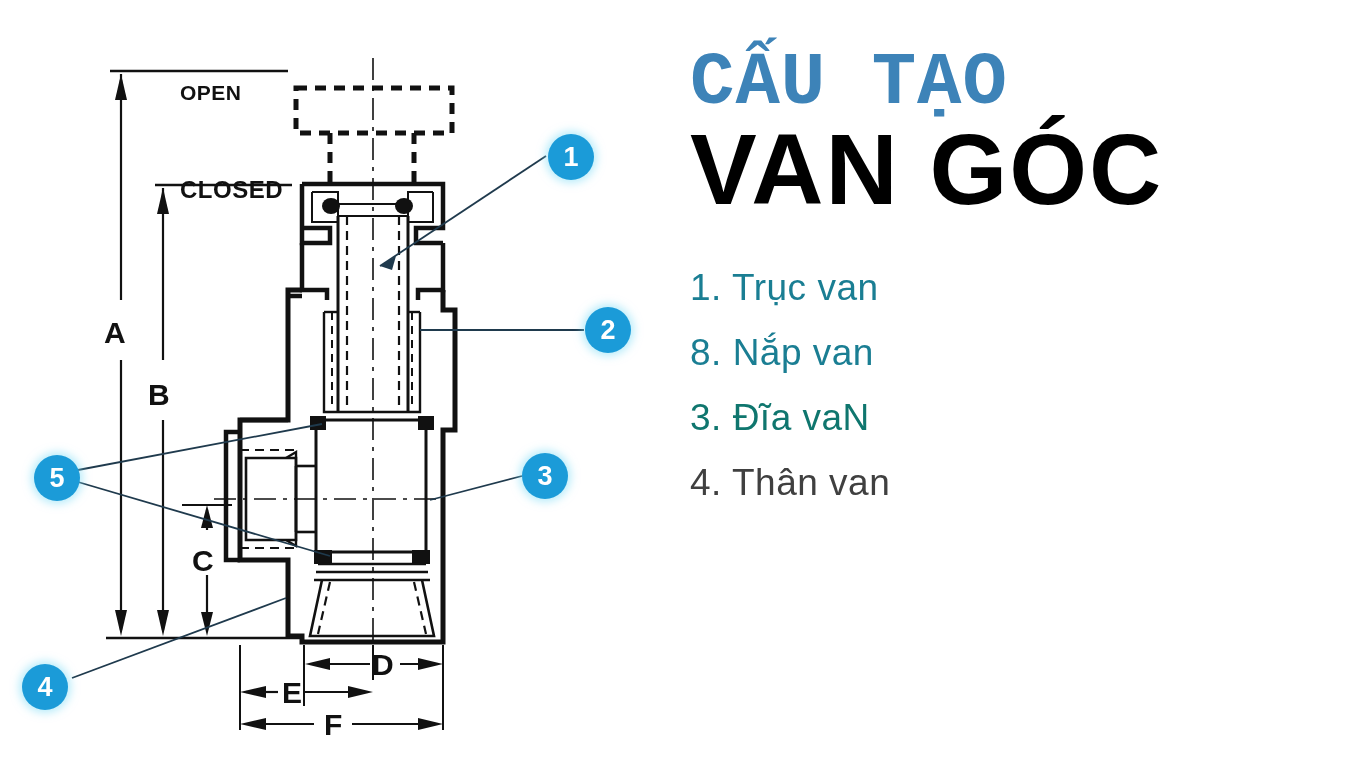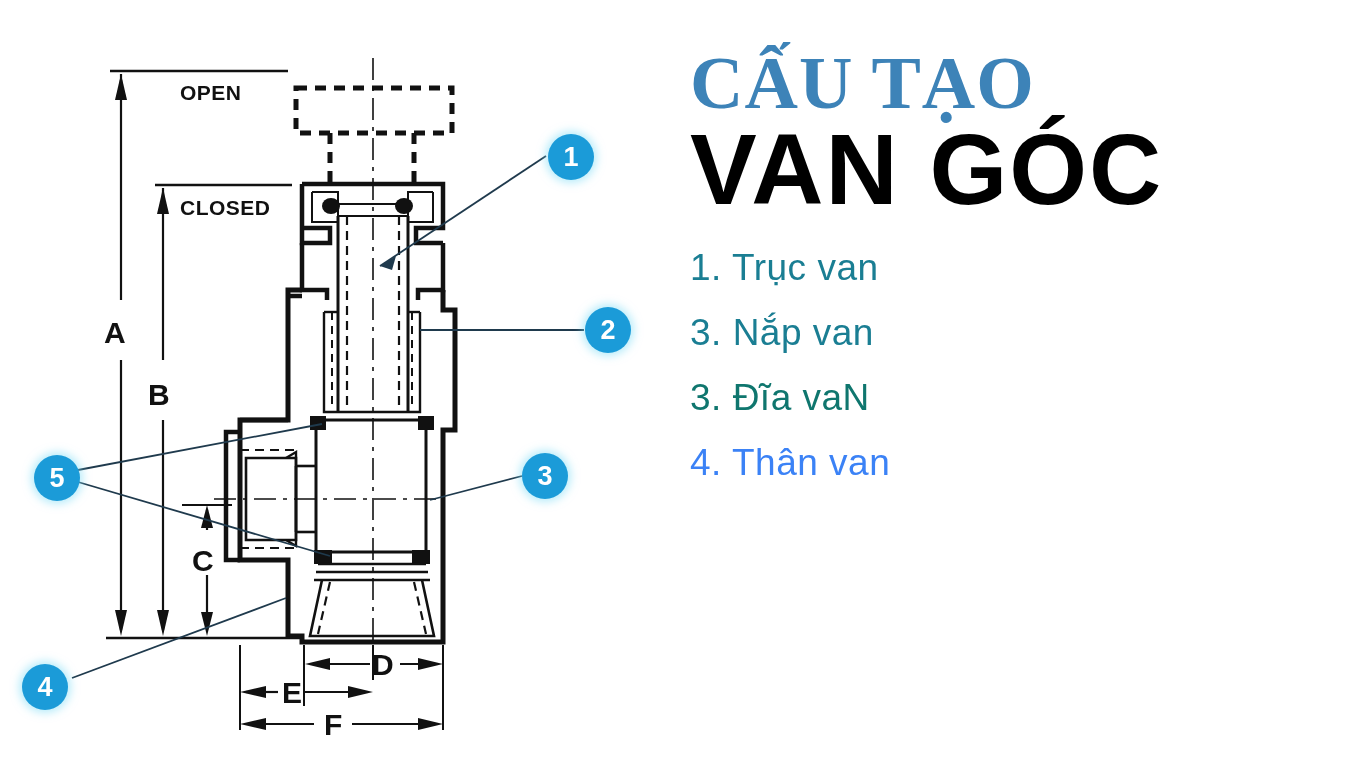--- a/index.html
+++ b/index.html
@@ -12,30 +12,30 @@
   }
   #stage{position:absolute;left:0;top:0;width:1366px;height:564px;}
 
   
   .right-panel{
     position:absolute;left:690px;top:48px;width:660px;height:660px;
   }
   .title-1{
     font-size:74px;font-weight:bold;line-height:0.95;
     letter-spacing:1px;
-    font-family:Liberation Serif, serif;
+    font-family:Liberation Mono, monospace;
   }
   .title-2{
     font-size:100px;font-weight:bold;line-height:0.95;
     letter-spacing:2px;
     margin-top:4px;
     font-family:"Liberation Sans", sans-serif;
   }
   .parts-list{
-    margin-top:32px;
+    margin-top:52px;
   }
   .part-item{
     font-size:37px;
     line-height:1.0;
     margin-bottom:28px;
     letter-spacing:0.5px;
     white-space:nowrap;
     font-family:"Liberation Sans", sans-serif;
   }
 
@@ -251,21 +251,21 @@
       <path d="M72,678 L286,598"></path>
       <path d="M78,470 L322,424"></path>
       <path d="M78,482 L330,556"></path>
     </g>
     <polygon points="380,266 396,256 392,270" fill="#1f3a4d" stroke="none"></polygon>
 
   </svg>
 
   <div style="position:absolute;left:180px;top:81px;font-size:21px;font-weight:bold;color:#111;letter-spacing:0.5px;">OPEN</div>
 
-  <div style="position:absolute;left:180px;top:196px;font-size:21px;font-weight:bold;color:#111;letter-spacing:0.5px;">CLOSED</div>
+  <div style="position:absolute;left:180px;top:176px;font-size:24px;font-weight:bold;color:#111;letter-spacing:0.5px;">CLOSED</div>
 
   <div style="position:absolute;left:104px;top:316px;font-size:30px;font-weight:bold;color:#111;">A</div>
 
   <div style="position:absolute;left:148px;top:378px;font-size:30px;font-weight:bold;color:#111;">B</div>
 
   <div style="position:absolute;left:192px;top:544px;font-size:30px;font-weight:bold;color:#111;">C</div>
 
   <div style="position:absolute;left:372px;top:648px;font-size:30px;font-weight:bold;color:#111;">D</div>
 
   <div style="position:absolute;left:282px;top:676px;font-size:30px;font-weight:bold;color:#111;">E</div>
@@ -288,20 +288,20 @@
     <span>5</span>
   </div>
 
   <div class="right-panel">
 
     <div class="title-1" style="color: rgb(61, 131, 184);">CẤU TẠO</div>
     <div class="title-2" style="color: #000000;">VAN GÓC</div>
 
     <div class="parts-list">
       <div class="part-item" style="color: rgb(26, 126, 147);">1. Trục van</div>
-      <div class="part-item" style="color: rgb(26, 126, 147);">3. Nắp van</div>
+      <div class="part-item" style="color: rgb(26, 126, 147);">8. Nắp van</div>
       <div class="part-item" style="color: #0f766e;">3. Đĩa vaN</div>
-      <div class="part-item" style="color: #3b82f6;">4. Thân van</div>
+      <div class="part-item" style="color: #404040;">4. Thân van</div>
     </div>
 
   </div>
 
 </div>
 
 </body></html>

